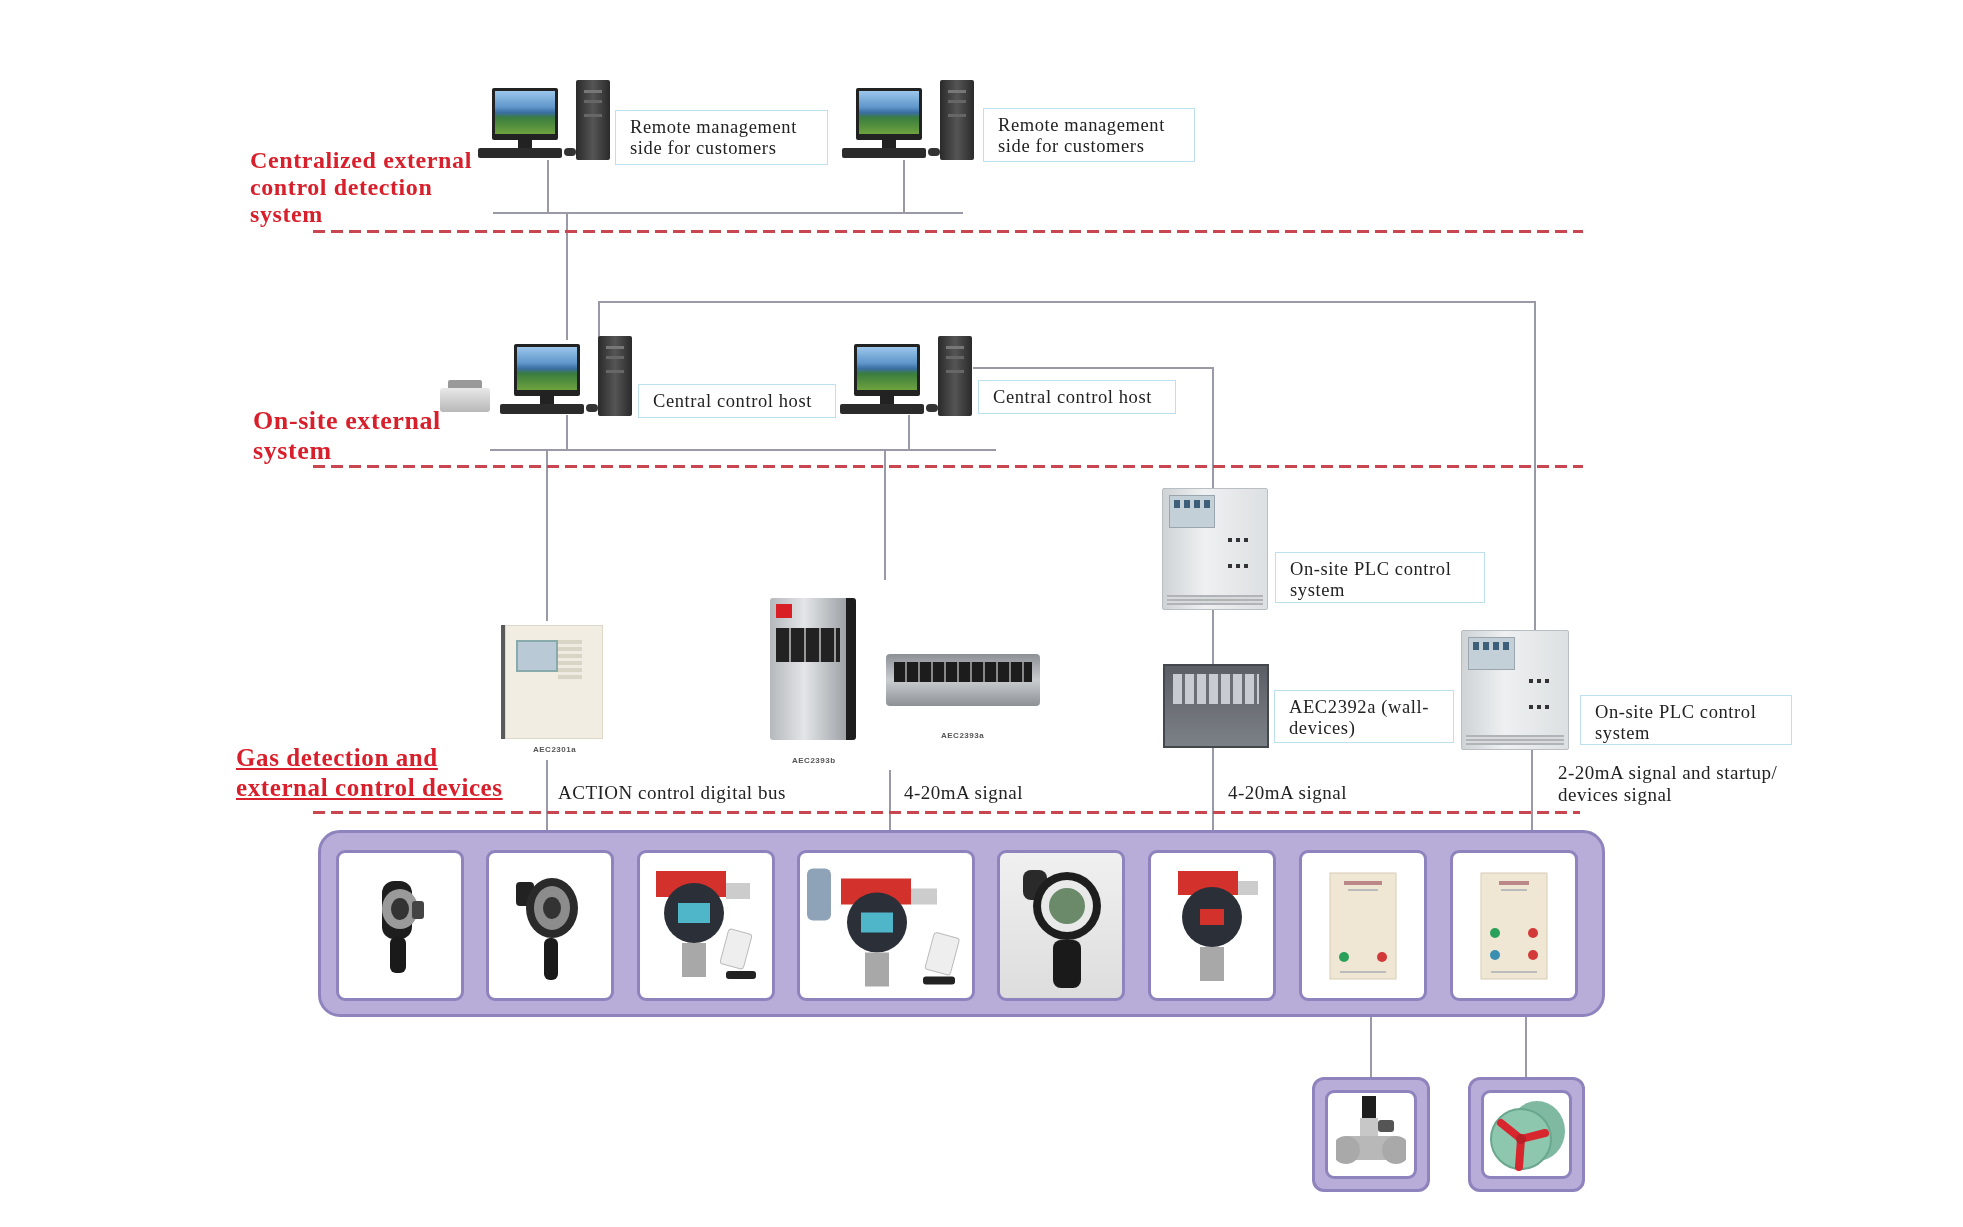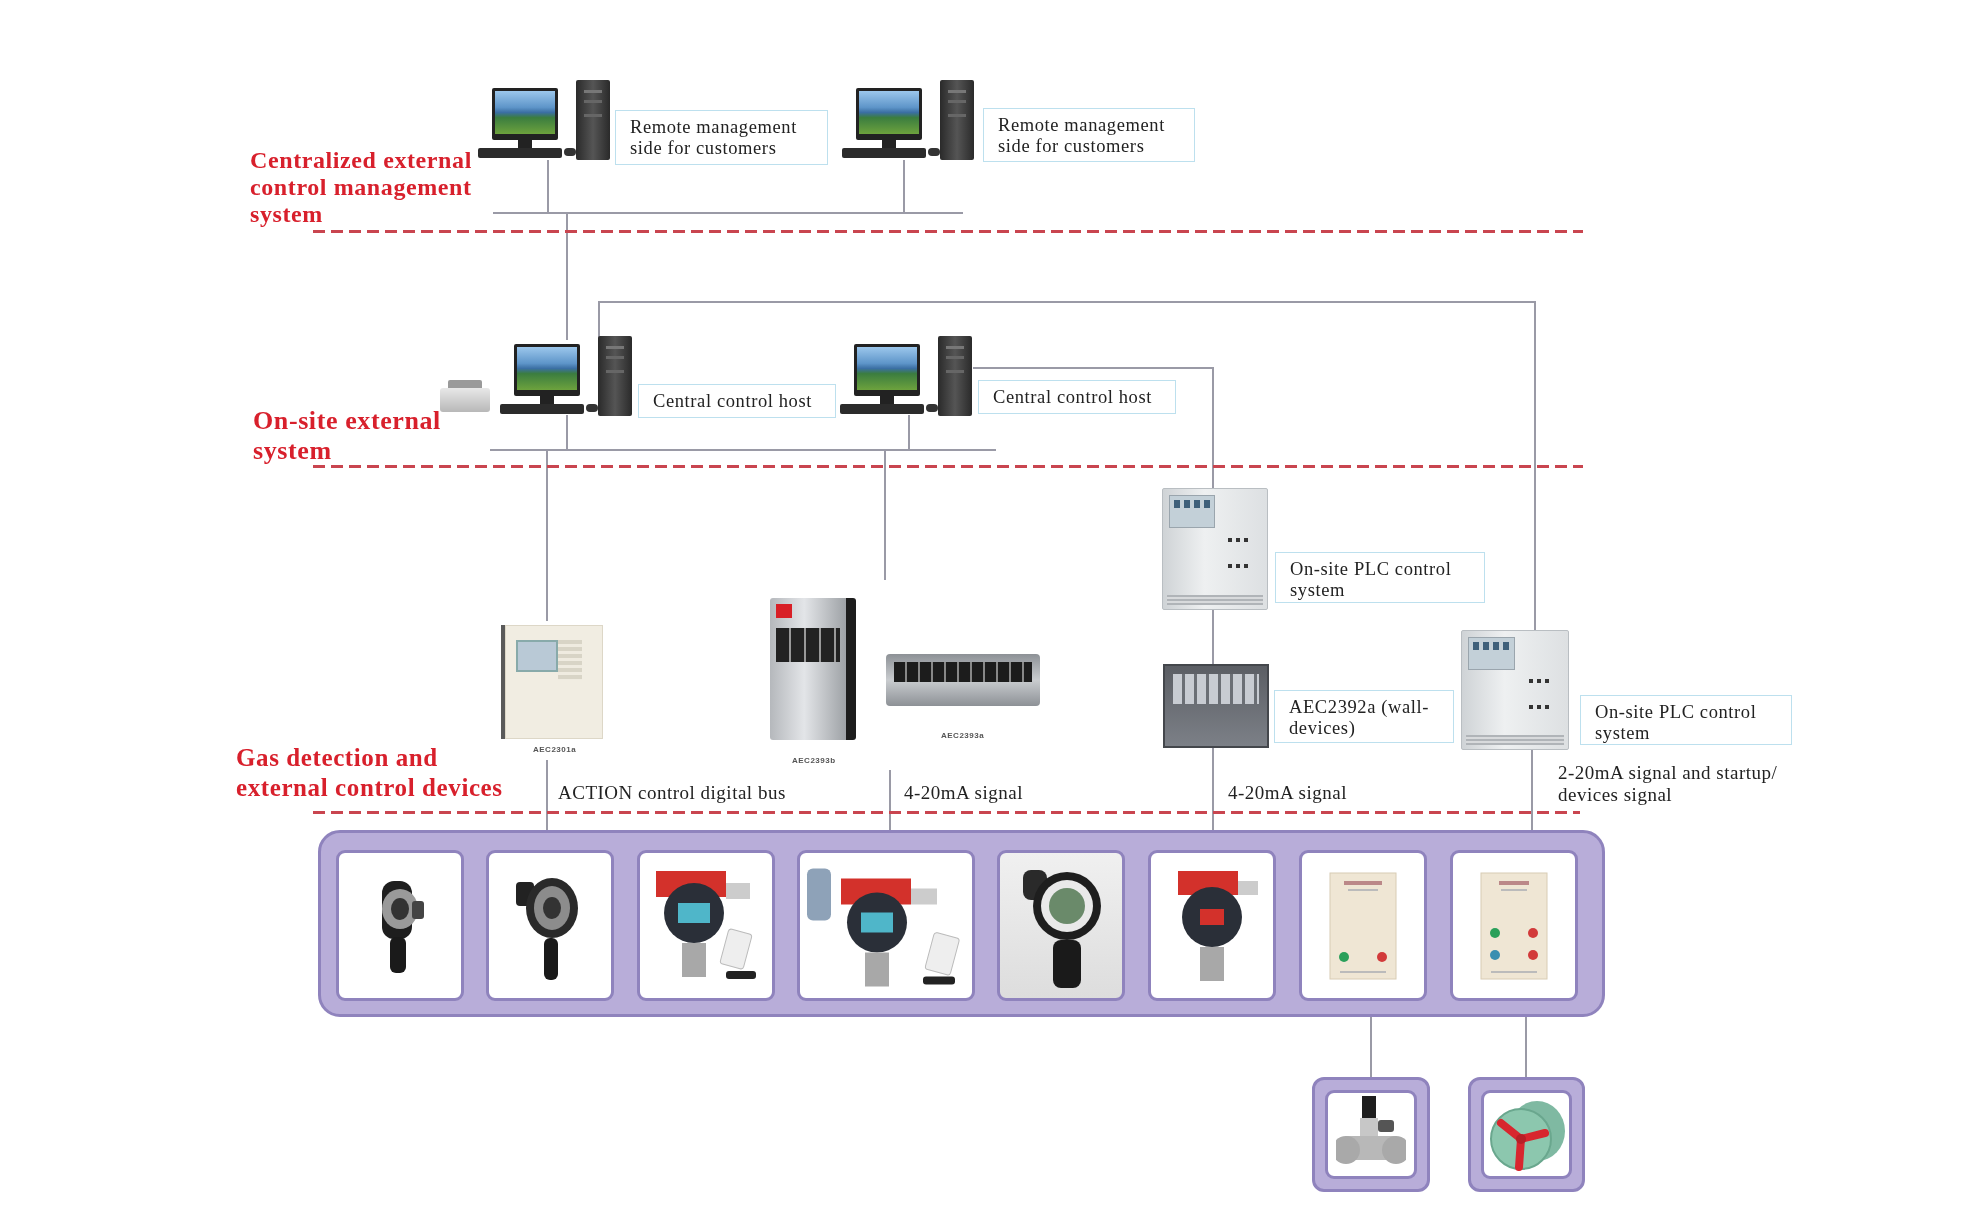--- a/index.html
+++ b/index.html
@@ -84,28 +84,28 @@
   <div class="vline" style="left:1370px; top:1015px; height:64px;"></div>
   <div class="vline" style="left:1525px; top:1015px; height:64px;"></div>
 </div>
 
 <div class="dash" style="left:313px; top:230px; width:1270px;"></div>
 <div class="dash" style="left:313px; top:465px; width:1270px;"></div>
 <div class="dash" style="left:313px; top:811px; width:1267px;"></div>
 
 <div class="section-title" style="left:250px; top:147px;">
   <div>Centralized external</div>
-  <div>control management</div>
+  <div>control detection</div>
   <div>system</div>
 </div>
 <div class="section-title" style="left:253px; top:406px; font-size:26px; line-height:30px;">
   <div>On-site external</div>
   <div>system</div>
 </div>
-<div class="section-title" style="left:236px; top:743px; font-size:25px; line-height:30px;">
+<div class="section-title" style="left:236px; top:743px; font-size:25px; line-height:30px;text-decoration:underline;">
   <div>Gas detection and</div>
   <div>external control devices</div>
 </div>
 
 <div class="pc" style="left:478px; top:80px;">
   <div class="monitor">
       <div class="screen"></div>
     </div>
     <div class="stand"></div>
     <div class="keyboard"></div>

